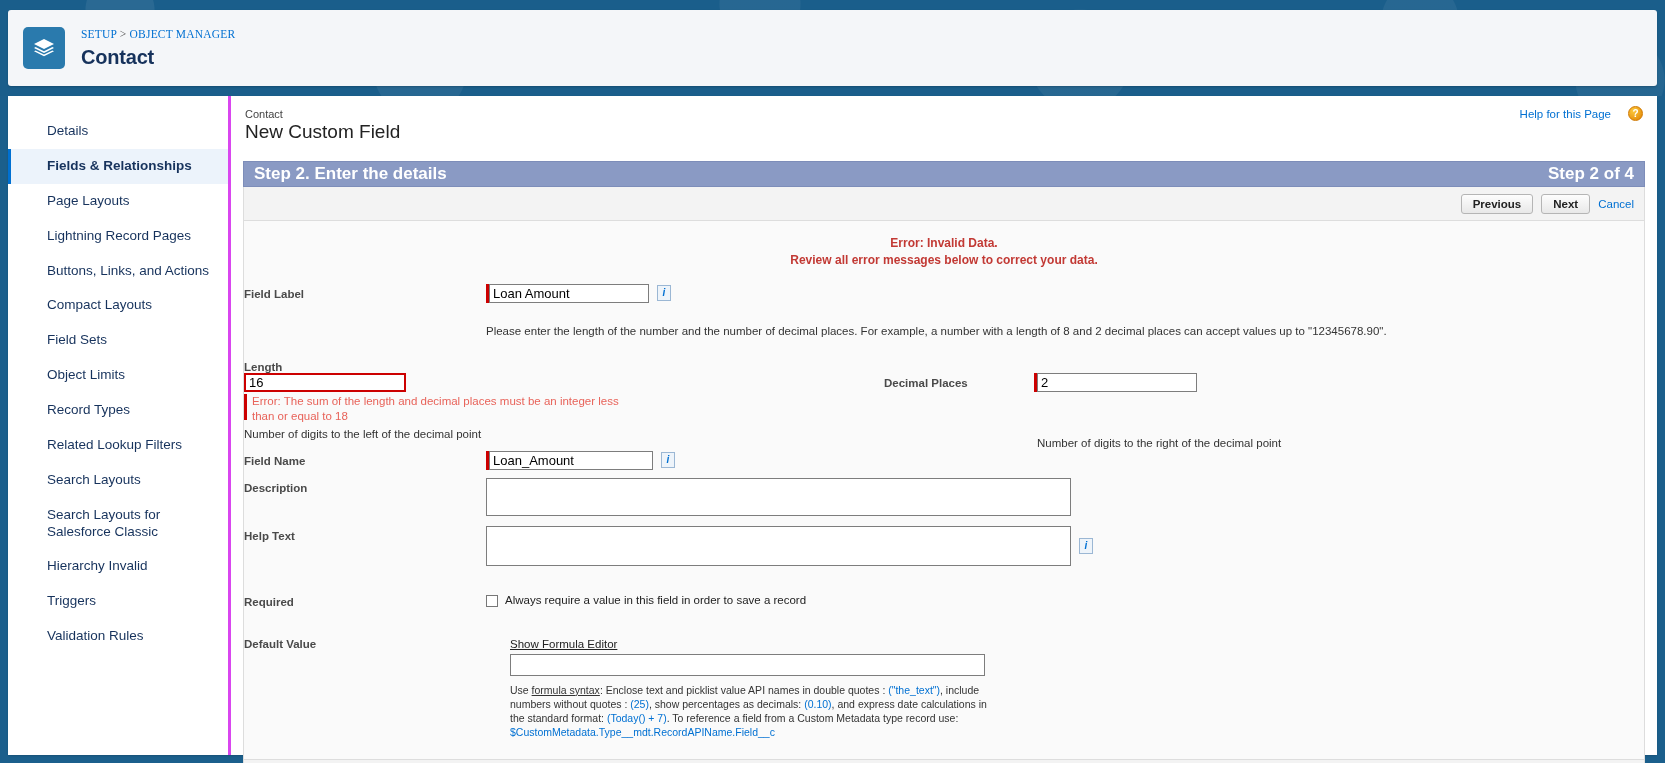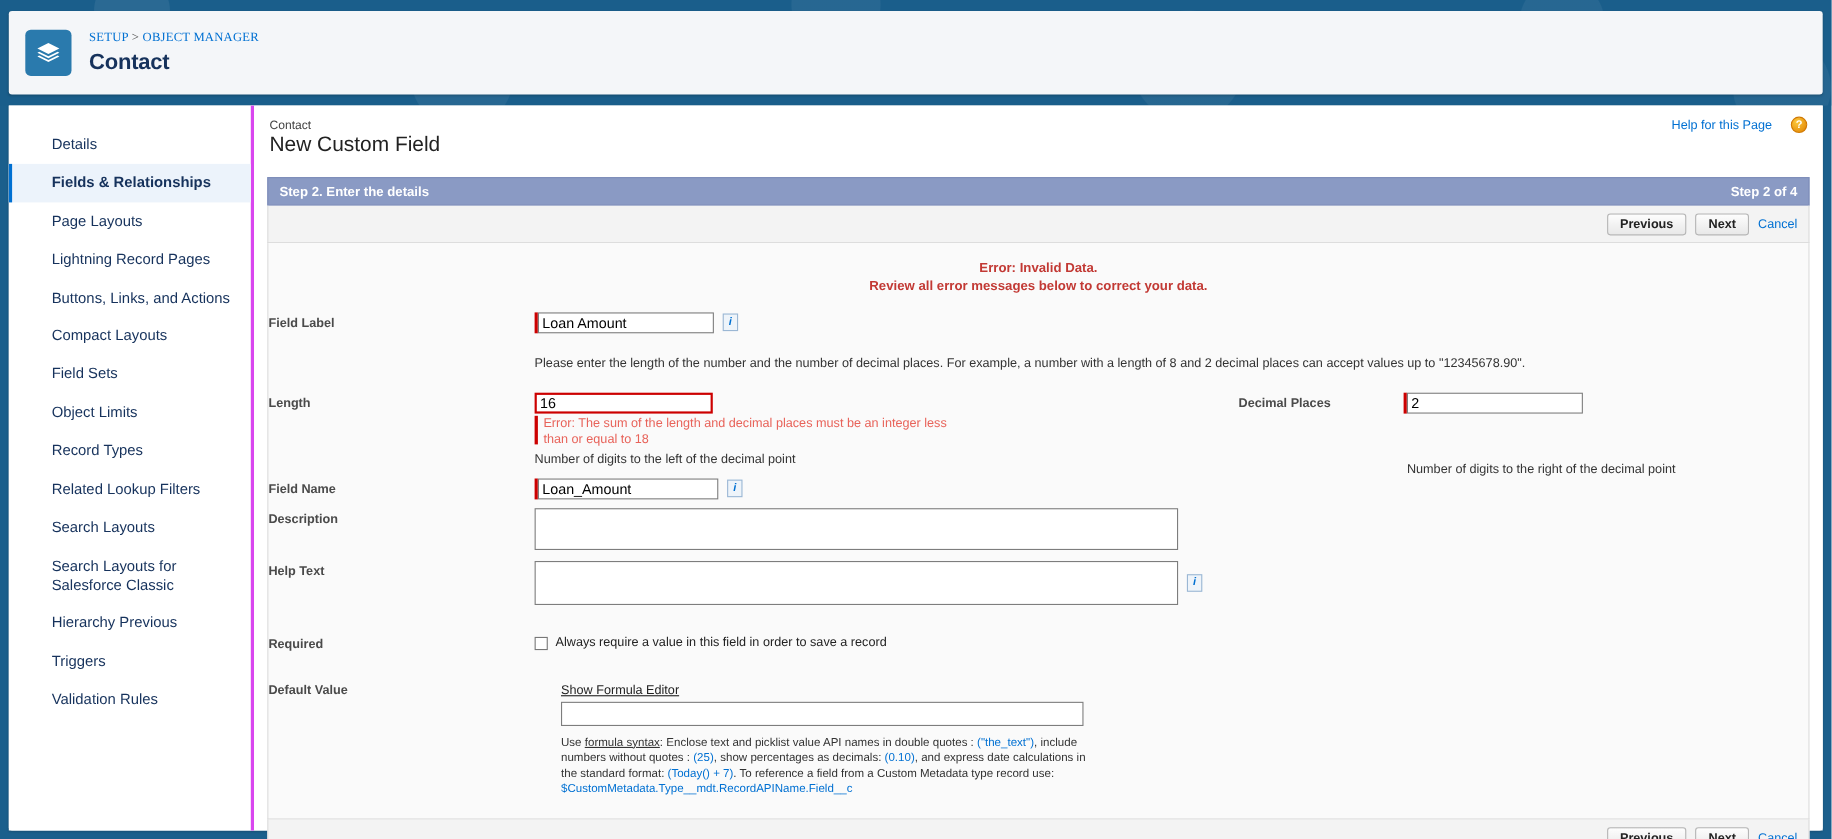--- a/index.html
+++ b/index.html
@@ -70,21 +70,21 @@
     background:radial-gradient(circle at 35% 30%, #fcc93d, #e08100);
     color:#fff;font-size:10px;font-weight:700;display:flex;
     align-items:center;justify-content:center; border:1px solid #d07800;
   }
   .ctx-label{ font-size:11px; color:#444; margin:2px 0 0 2px;}
   .page-h1{ font-size:19px; color:#222; margin:1px 0 18px 2px; font-weight:400;}
 
   .step-bar{
     background:#8a9ac4; color:#fff; height:26px; display:flex;
     align-items:center; justify-content:space-between;
-    padding:0 10px; font-size:12px; font-weight:700;
+    padding:0 10px; font-size:17px; font-weight:700;
     border:1px solid #7d8db9;
   }
   .btn-row{
     background:#f3f3f3; border-left:1px solid #ddd; border-right:1px solid #ddd;
     border-bottom:1px solid #ddd;
     display:flex; justify-content:flex-end; align-items:center;
     gap:8px; padding:6px 10px; height:34px;
   }
   .btn{
     background:linear-gradient(#fdfdfd,#e8e8e8);
@@ -170,21 +170,21 @@
     <div class="side-item">Page Layouts</div>
     <div class="side-item">Lightning Record Pages</div>
     <div class="side-item">Buttons, Links, and Actions</div>
     <div class="side-item">Compact Layouts</div>
     <div class="side-item">Field Sets</div>
     <div class="side-item">Object Limits</div>
     <div class="side-item">Record Types</div>
     <div class="side-item">Related Lookup Filters</div>
     <div class="side-item">Search Layouts</div>
     <div class="side-item">Search Layouts for Salesforce Classic</div>
-    <div class="side-item">Hierarchy Previous</div>
+    <div class="side-item">Hierarchy Invalid</div>
     <div class="side-item">Triggers</div>
     <div class="side-item">Validation Rules</div>
   </div>
 
   <div class="main">
     <a class="help-link" href="#">
       <span>Help for this Page</span>
       <span class="help-q">?</span>
     </a>
 
@@ -216,21 +216,21 @@
           <input class="txt" style="width: 160px;" value="Loan Amount">
           <div class="info-i">i</div>
         </div>
       </div>
 
       <div class="row" style="margin-top:22px;">
         <div class="lbl"></div>
         <div class="helper">Please enter the length of the number and the number of decimal places. For example, a number with a length of 8 and 2 decimal places can accept values up to "12345678.90".</div>
       </div>
 
-      <div class="row" style="margin-top:20px;">
+      <div class="row" style="margin-top:20px;flex-direction:column;">
         <div class="lbl">Length</div>
         <div style="display:flex; flex:1;">
           <div style="width:650px;">
             <input class="txt err-box" style="width: 162px;" value="16">
             <div style="display:flex; margin-top:2px;">
               <div class="req-bar" style="height:26px;"></div>
               <div class="inline-err" style="margin-left:5px; width:385px;">Error: The sum of the length and decimal places must be an integer less than or equal to 18</div>
             </div>
             <div class="sub-note" style="margin-top:4px;">Number of digits to the left of the decimal point</div>
           </div>

